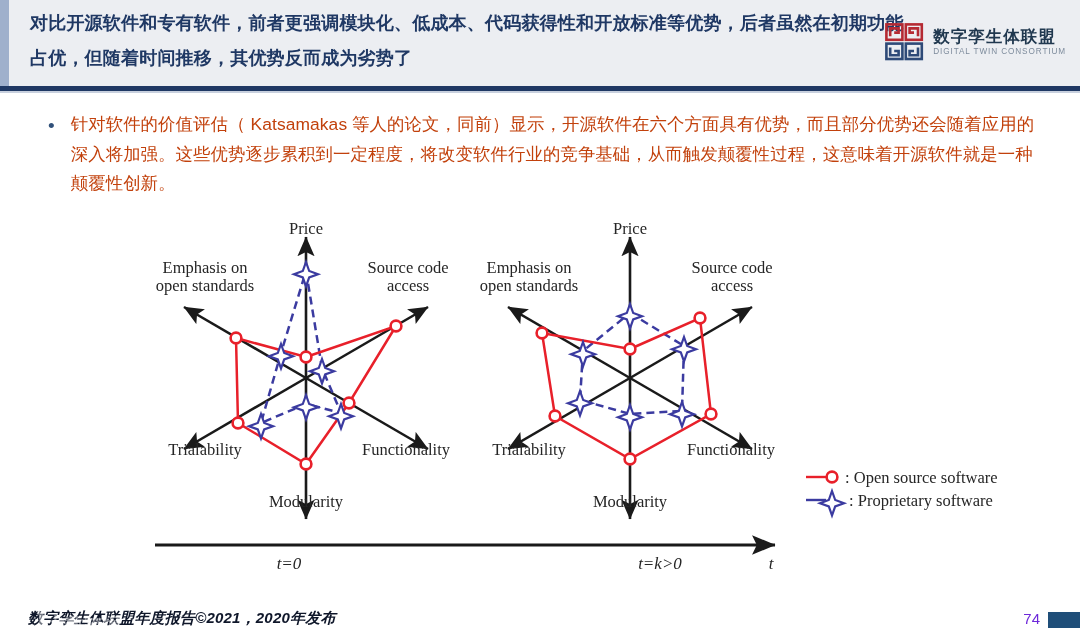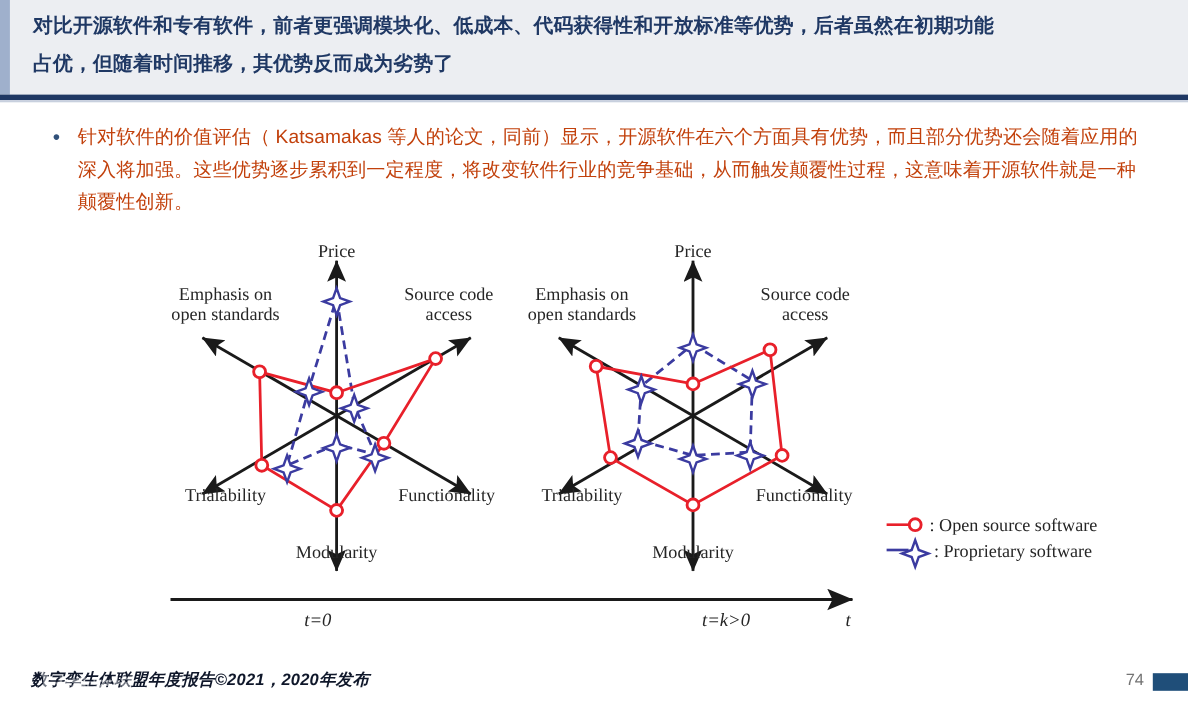--- a/index.html
+++ b/index.html
@@ -124,38 +124,66 @@
     left: 6px; bottom: 2px;
     width: 190px;
     height: 44px;
     opacity: .5;
     pointer-events: none;
   }
   #page-number {
     position: absolute;
     right: 40px; bottom: 14px;
     font-size: 15px;
-    color: #737373;
+    color: #6d28d9;
     margin-top: 25px;
   }
   #page-marker {
     position: absolute;
     right: 0px; bottom: 13px;
     width: 32px;
     height: 16px;
     background: #1f4e79;
   }
 </style>
 </head>
 <body>
 
 <div id="header-band">
   <div id="header-left-accent"></div>
   <div id="header-title">对比开源软件和专有软件，前者更强调模块化、低成本、代码获得性和开放标准等优势，后者虽然在初期功能占优，但随着时间推移，其优势反而成为劣势了</div>
 
+  <div id="logo">
+    <svg id="logo-mark" viewBox="0 0 42 40">
+
+      <g fill="none" stroke="#b52a33" stroke-width="2.6">
+        <rect x="2.4" y="2.4" width="16" height="15.4"></rect>
+        <path d="M6.2 14.2 L6.2 6.4 L14.6 6.4 L14.6 10.6 L10.2 10.6"></path>
+      </g>
+
+      <g fill="none" stroke="#b52a33" stroke-width="2.6">
+        <rect x="21.8" y="2.4" width="16" height="15.4"></rect>
+        <path d="M34.0 14.2 L34.0 6.4 L25.6 6.4 L25.6 10.6 L30.0 10.6"></path>
+      </g>
+
+      <g fill="none" stroke="#2e4a78" stroke-width="2.6">
+        <rect x="2.4" y="21.6" width="16" height="15.4"></rect>
+        <path d="M6.2 25.4 L6.2 33.2 L14.6 33.2 L14.6 29.0 L10.2 29.0"></path>
+      </g>
+
+      <g fill="none" stroke="#2e4a78" stroke-width="2.6">
+        <rect x="21.8" y="21.6" width="16" height="15.4"></rect>
+        <path d="M34.0 25.4 L34.0 33.2 L25.6 33.2 L25.6 29.0 L30.0 29.0"></path>
+      </g>
+    </svg>
+    <div id="logo-text">
+      <span id="logo-cn">数字孪生体联盟</span>
+      <span id="logo-en">DIGITAL TWIN CONSORTIUM</span>
+    </div>
+  </div>
 </div>
 <div id="header-rule"></div>
 <div id="header-rule-thin"></div>
 
 <div id="bullet-block">
   <span id="bullet-dot">•</span>
   <span id="bullet-text">针对软件的价值评估（ Katsamakas 等人的论文，同前）显示，开源软件在六个方面具有优势，而且部分优势还会随着应用的深入将加强。这些优势逐步累积到一定程度，将改变软件行业的竞争基础，从而触发颠覆性过程，这意味着开源软件就是一种颠覆性创新。</span>
 </div>
 
 <div id="figure">

